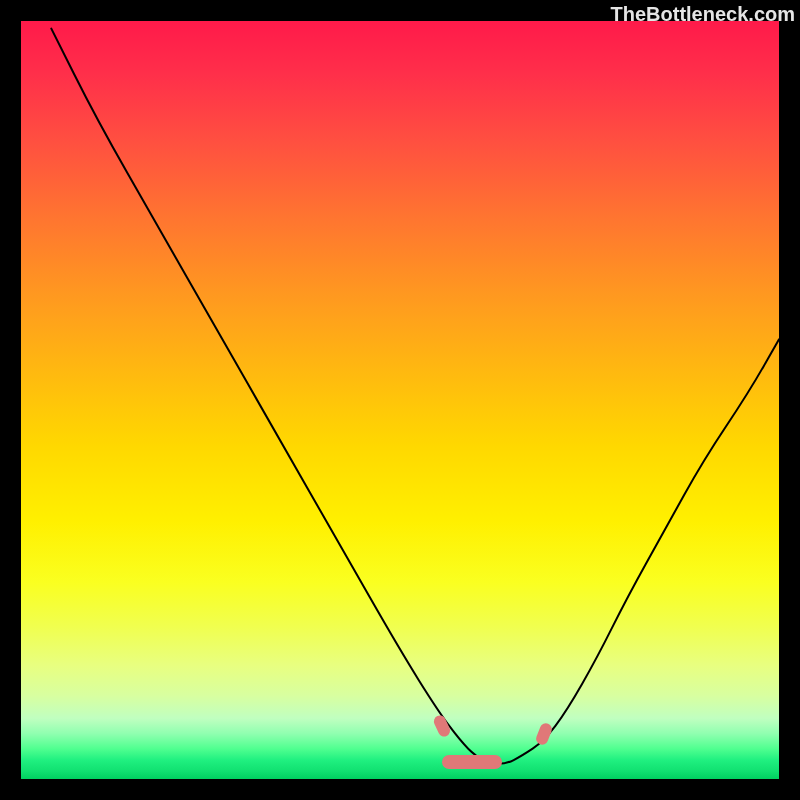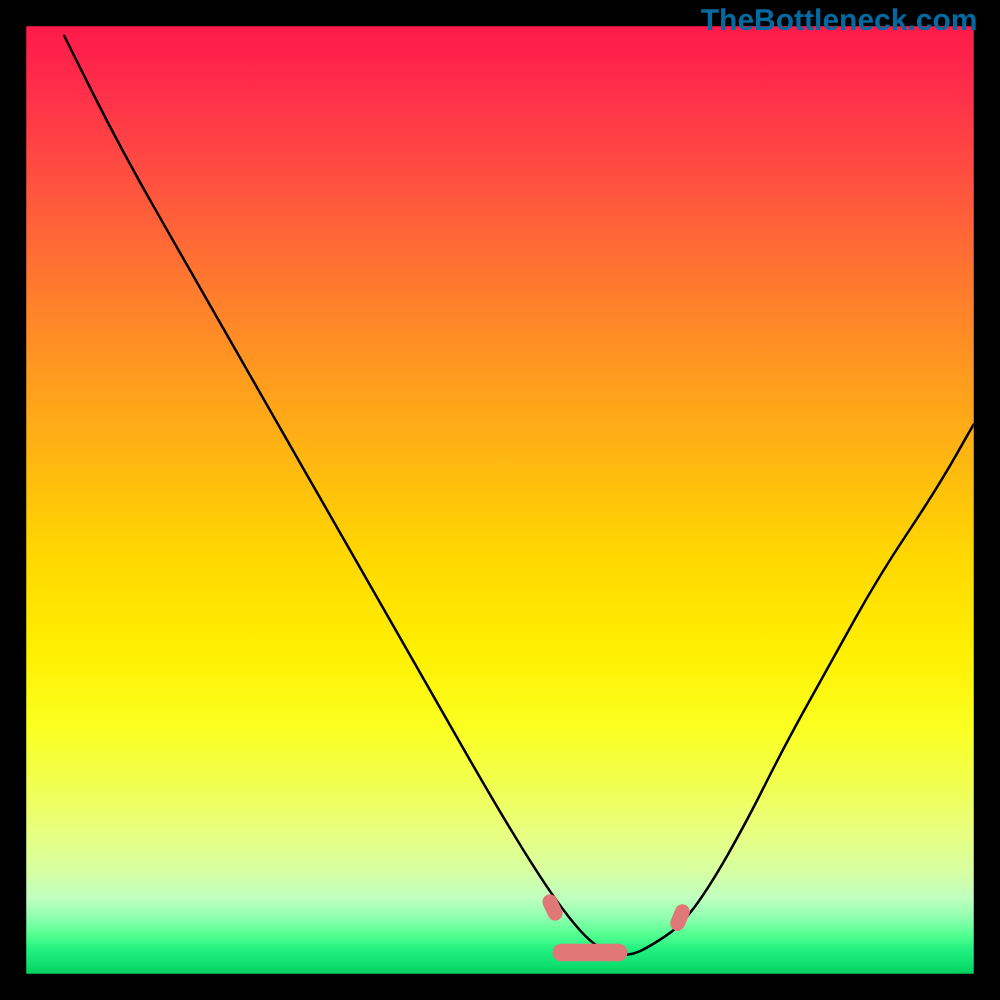--- a/index.html
+++ b/index.html
@@ -6,25 +6,25 @@
   html, body { width: 800px; height: 800px; background: #000; overflow: hidden; }
   .container {
     width: 800px;
     height: 800px;
     position: relative;
     background: #000;
   }
   .watermark {
     position: absolute;
     top: 3px;
-    right: 18px;
+    right: 5px;
     font-family: Arial, Helvetica, sans-serif;
-    font-size: 24px;
+    font-size: 20px;
     font-weight: 600;
-    color: #0369a1;
+    color: #e5e5e5;
     z-index: 10;
   }
   .plot-area {
     position: absolute;
     left: 21px;
     top: 21px;
     width: 758px;
     height: 758px;
     background: linear-gradient(to bottom,
       #ff1a4a 0%,

